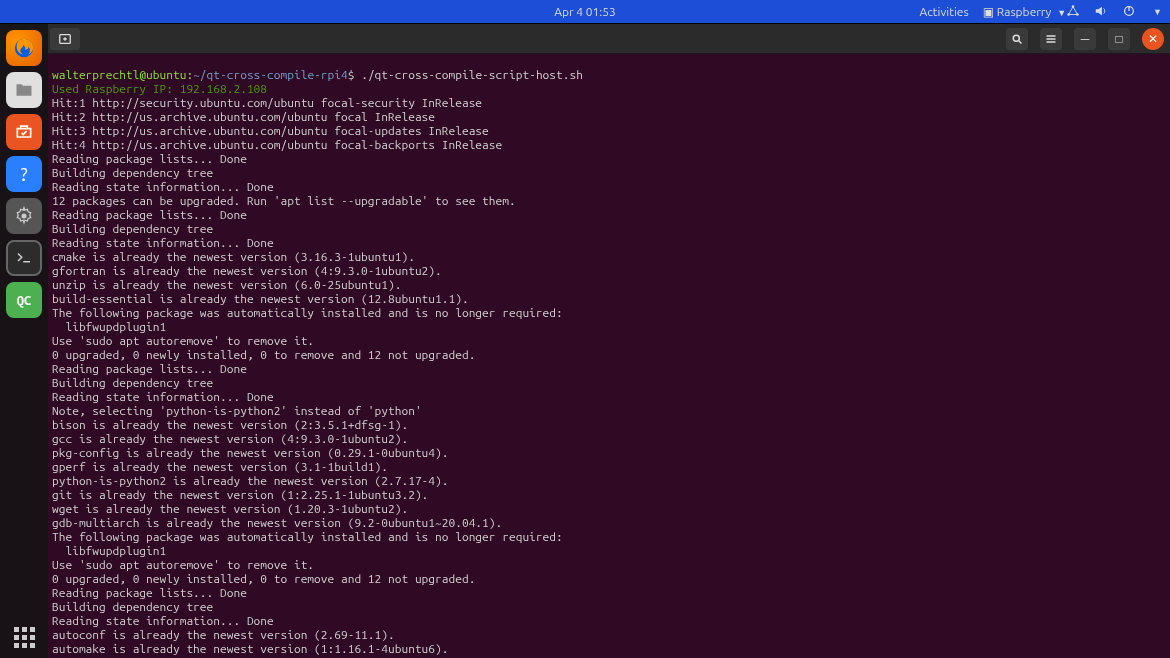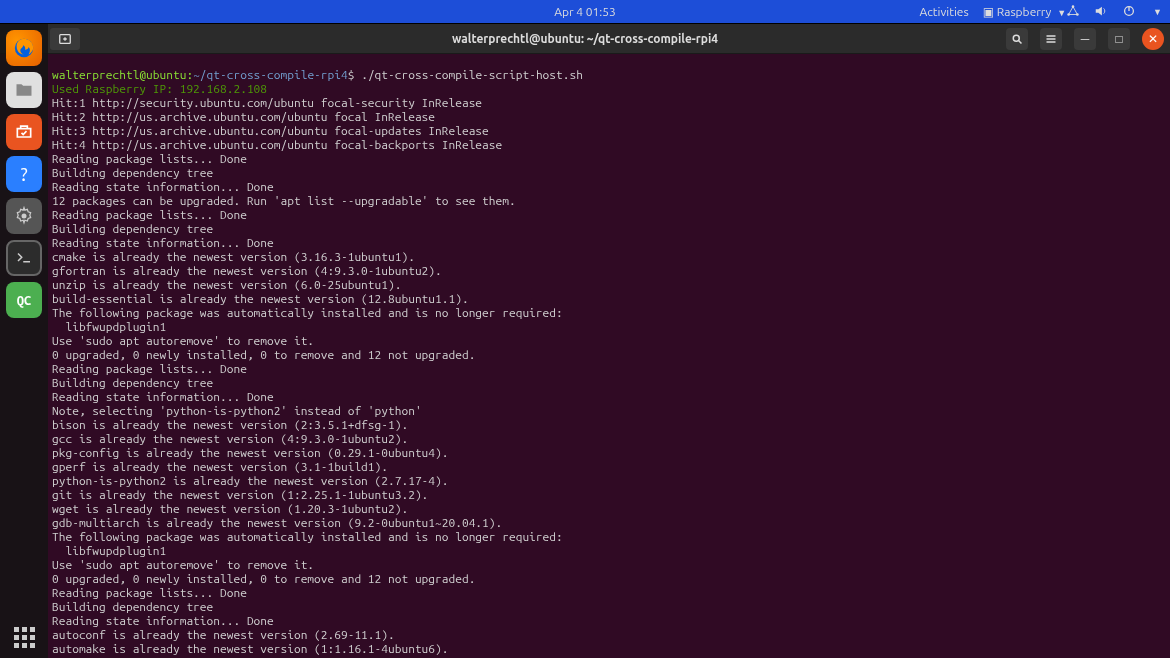--- a/index.html
+++ b/index.html
@@ -139,21 +139,20 @@
   </div>
 </div>
 
 <div class="windowbar">
   <div class="newtab">
     <svg width="14" height="14" viewBox="0 0 16 16" fill="none" stroke="#ddd" stroke-width="1.5">
       <rect x="2" y="3" width="12" height="10" rx="1"></rect>
         <path d="M6 8h4M8 6v4"></path>
     </svg>
   </div>
-  <div class="title">walterprechtl@ubuntu: ~/qt-cross-compile-rpi4</div>
   <div class="wbuttons">
     <div class="wbtn">
       <svg width="12" height="12" viewBox="0 0 16 16" fill="none" stroke="#ddd" stroke-width="2">
           <circle cx="7" cy="7" r="4"></circle>
           <path d="M10 10l4 4"></path>
         </svg>
     </div>
     <div class="wbtn">
       <svg width="12" height="12" viewBox="0 0 16 16" stroke="#ddd" stroke-width="2">
           <path d="M2 4h12M2 8h12M2 12h12"></path>

